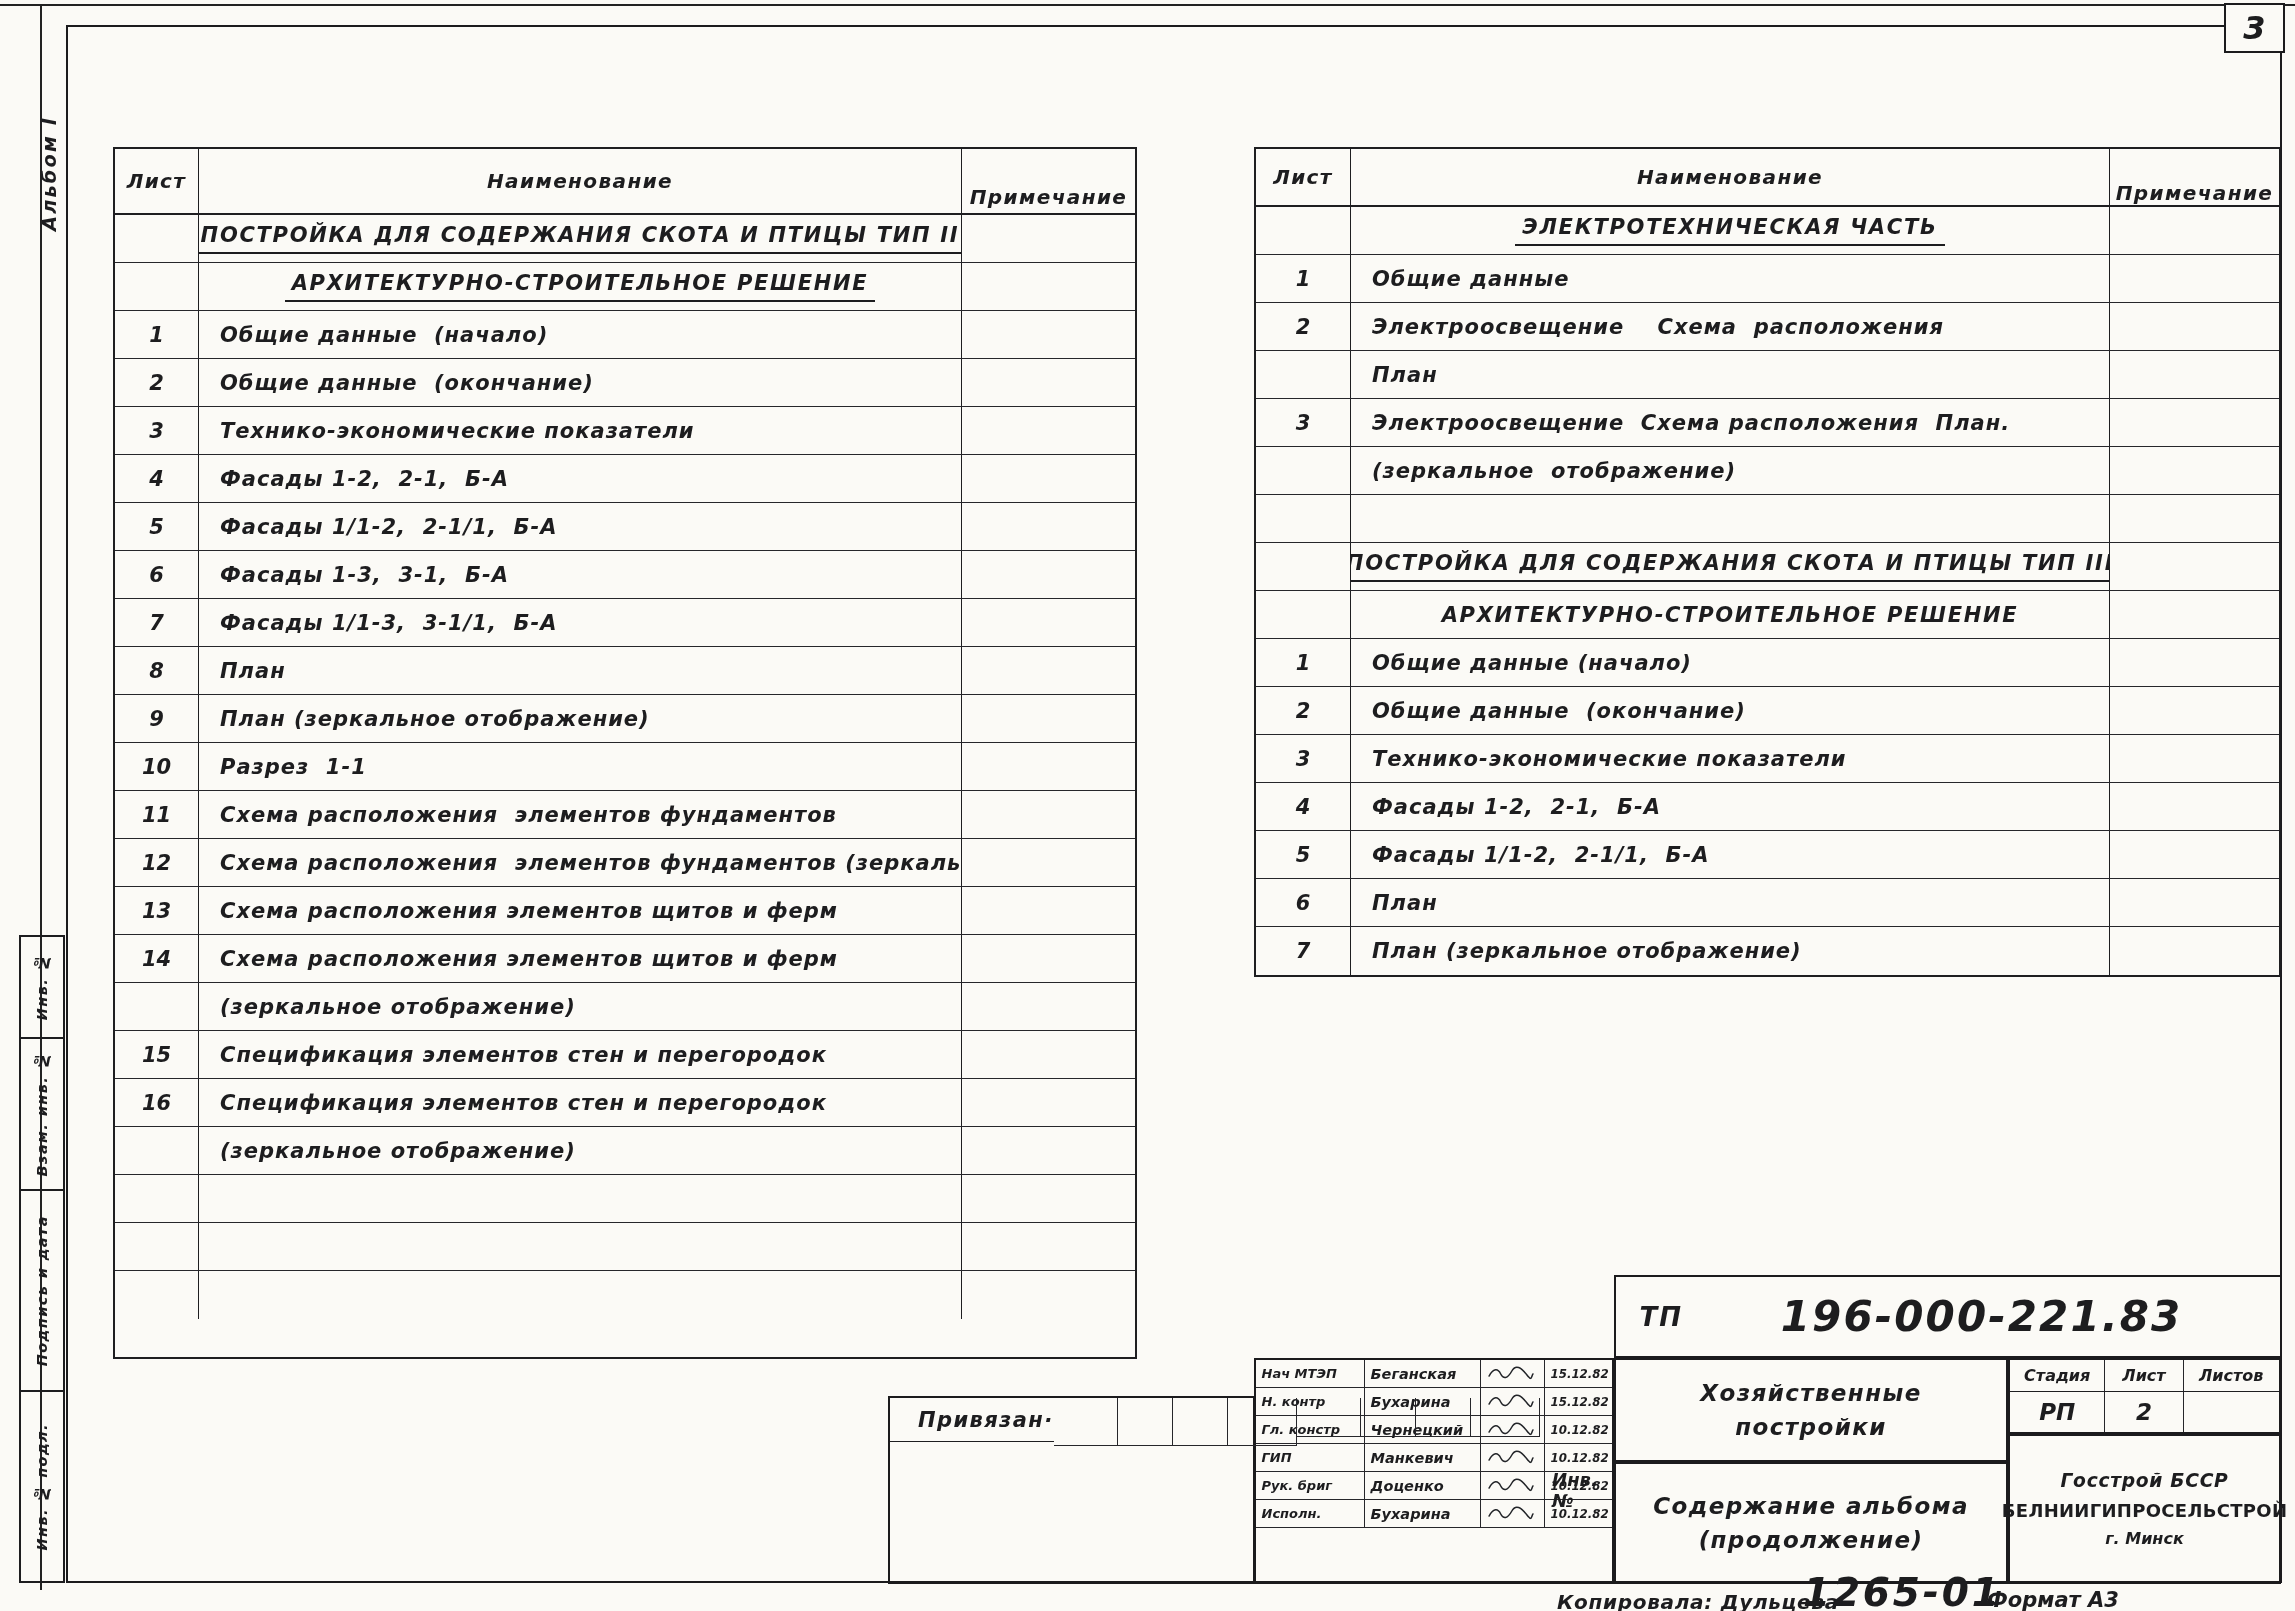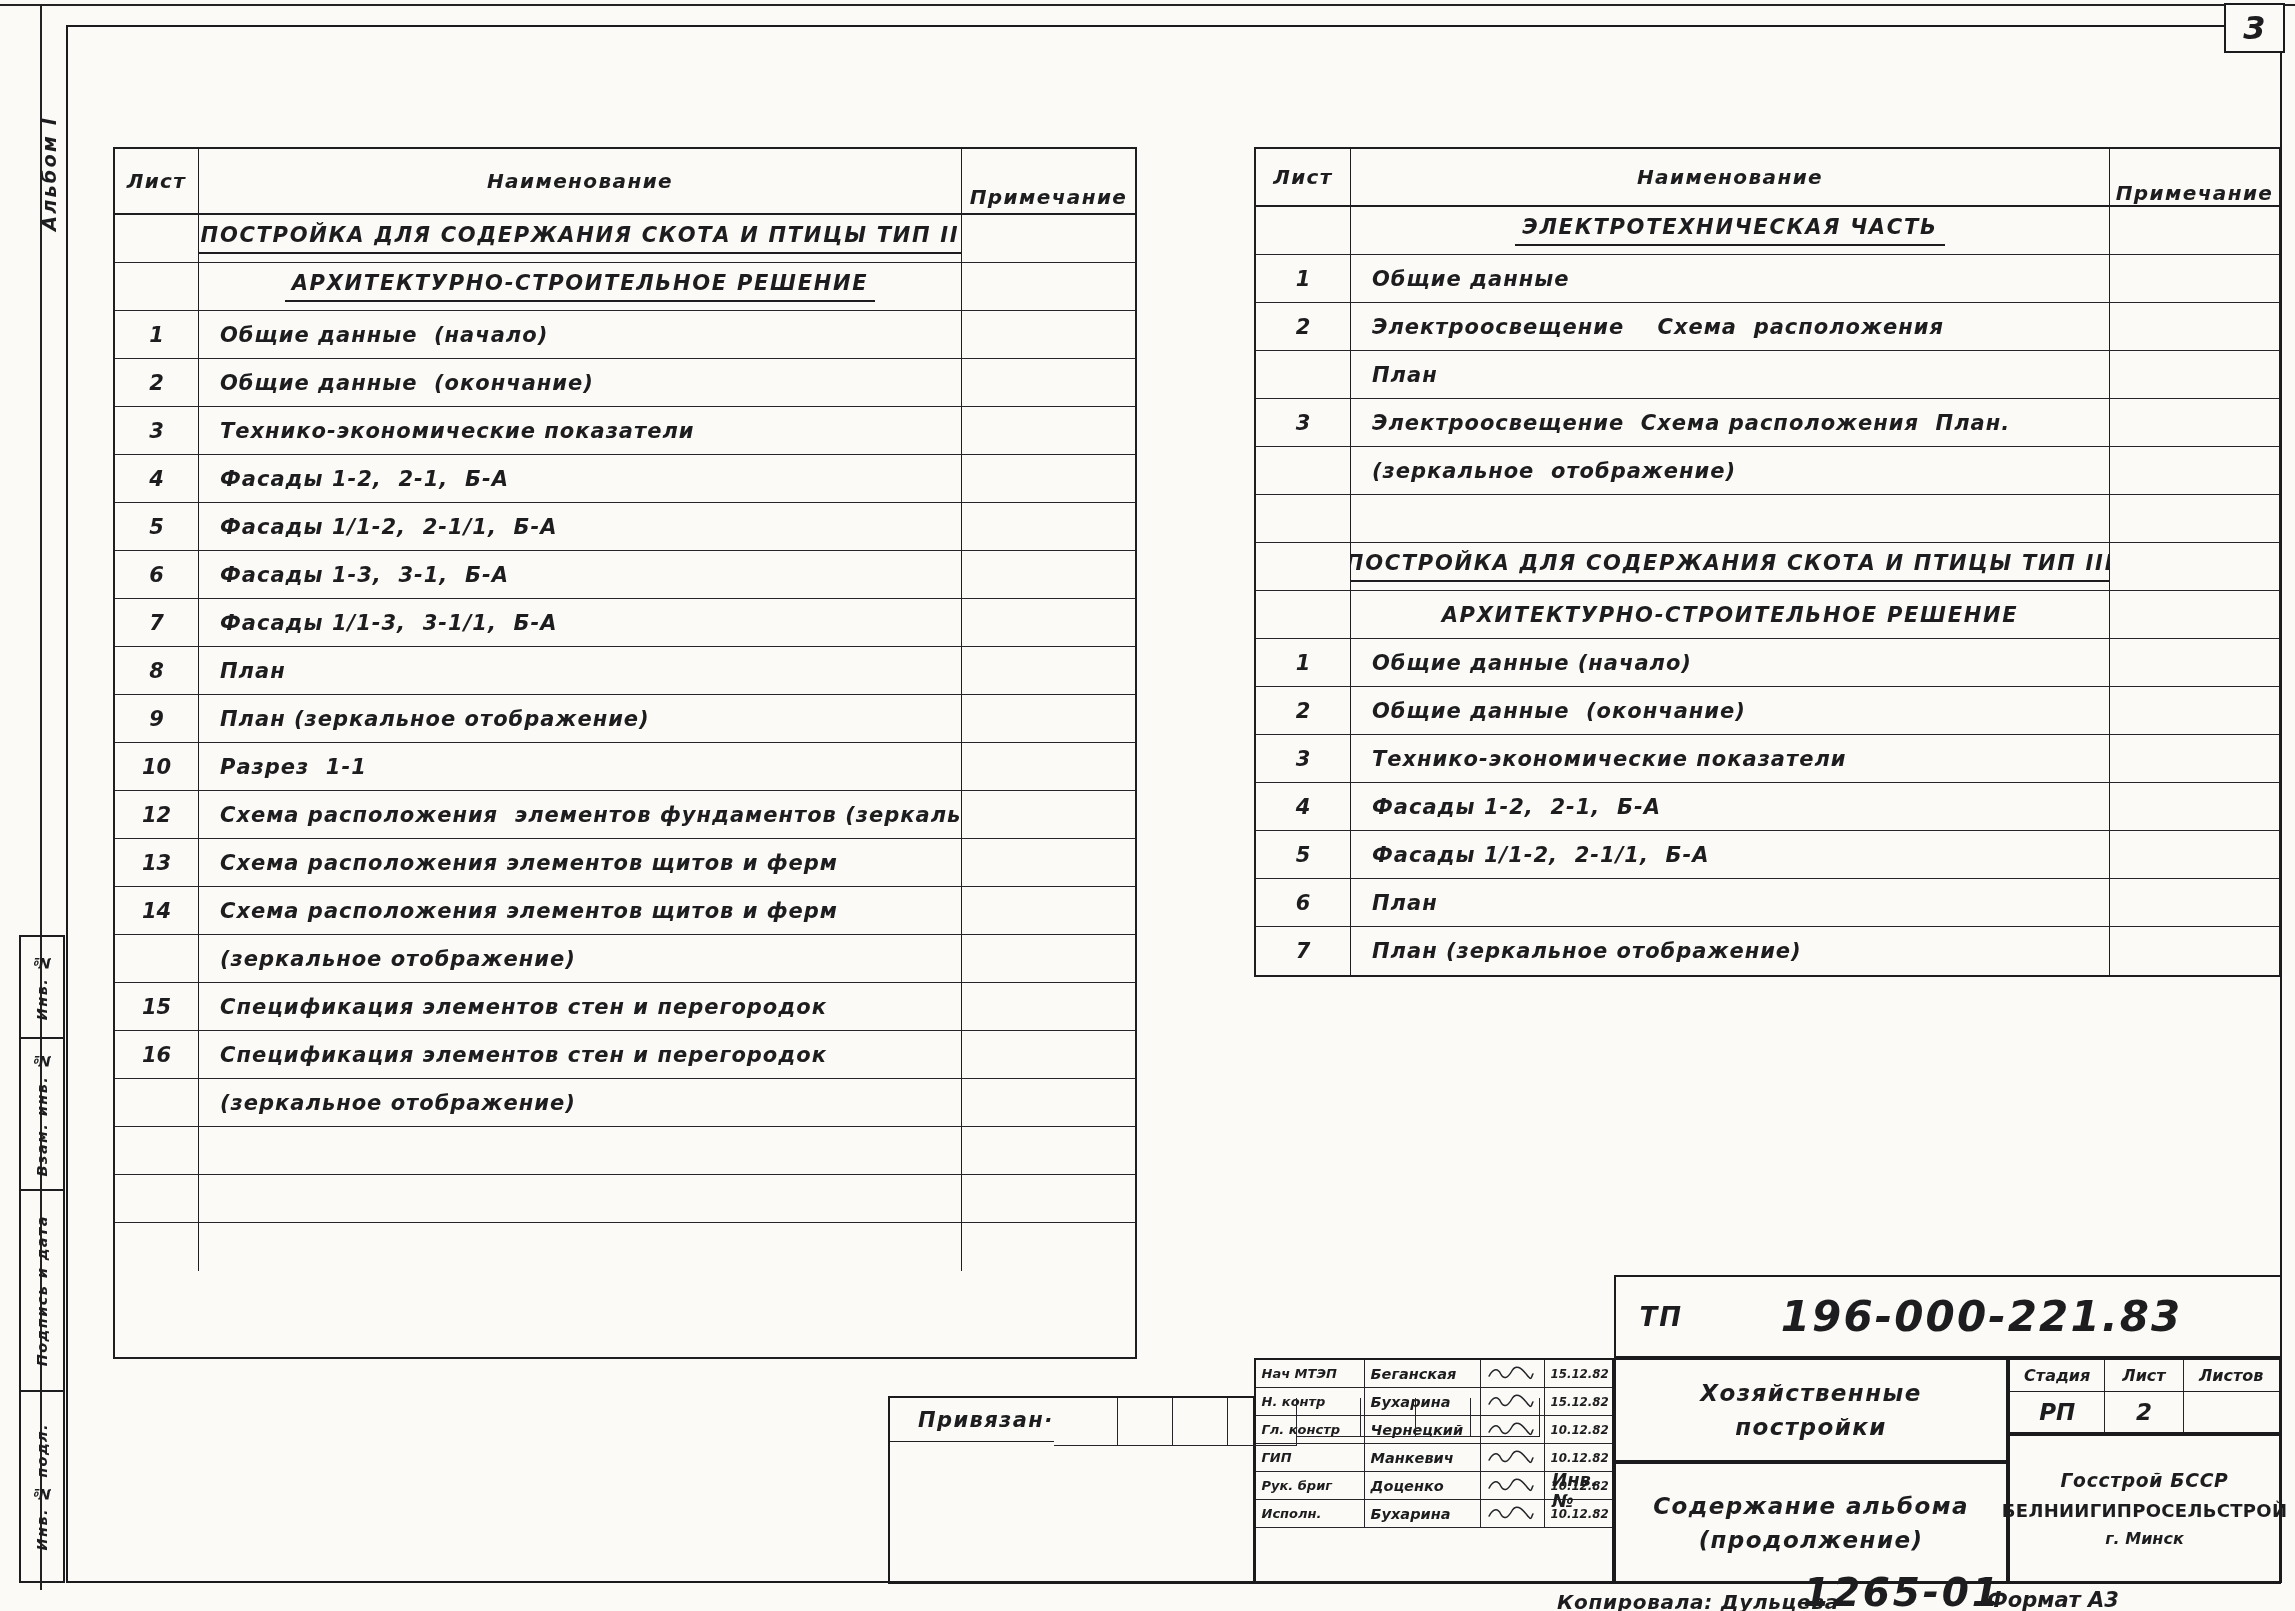--- a/index.html
+++ b/index.html
@@ -245,20 +245,27 @@
       </div>
 
       <div class="t-row cols-l">
         <div class="td c-sheet">10</div>
         <div class="td c-name">
           <span class="name-text">Разрез  1-1</span>
         </div>
         <div class="td c-note"></div>
       </div>
 
+      <div class="t-row cols-l">
+        <div class="td c-sheet">11</div>
+        <div class="td c-name">
+          <span class="name-text">Схема расположения  элементов фундаментов</span>
+        </div>
+        <div class="td c-note"></div>
+      </div>
 
       <div class="t-row cols-l">
         <div class="td c-sheet">12</div>
         <div class="td c-name">
           <span class="name-text">Схема расположения  элементов фундаментов (зеркальное</span>
         </div>
         <div class="td c-note"></div>
       </div>
 
 

